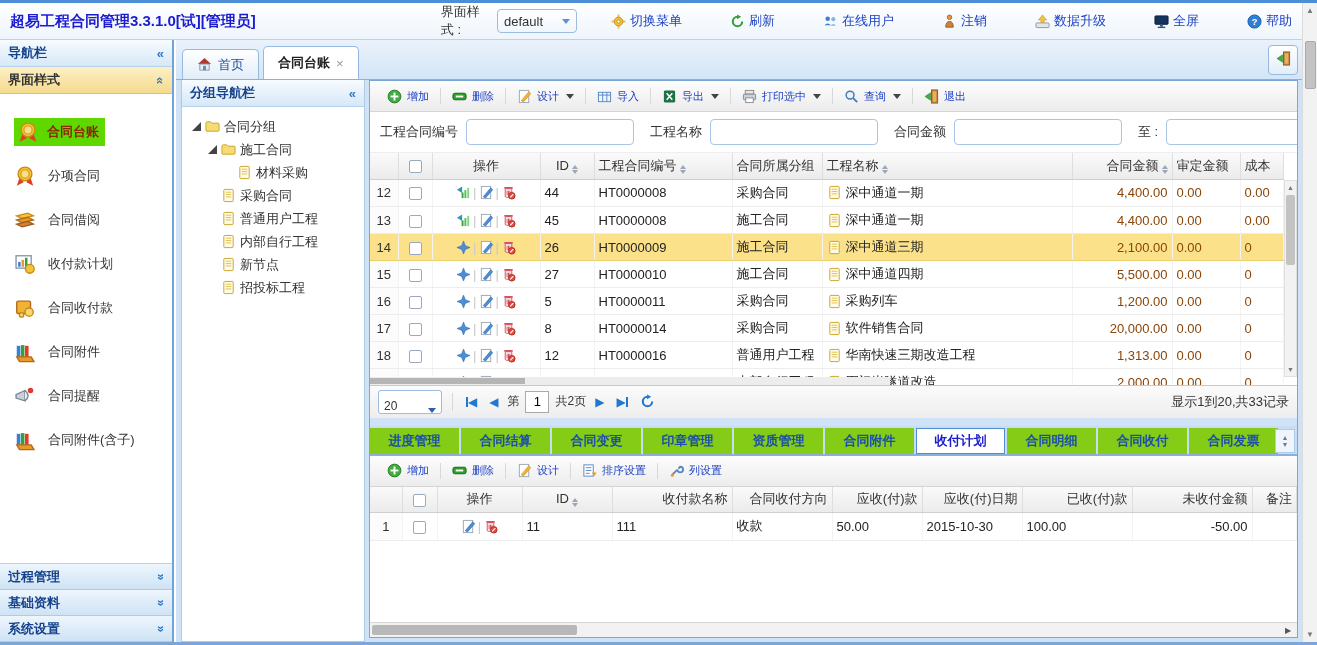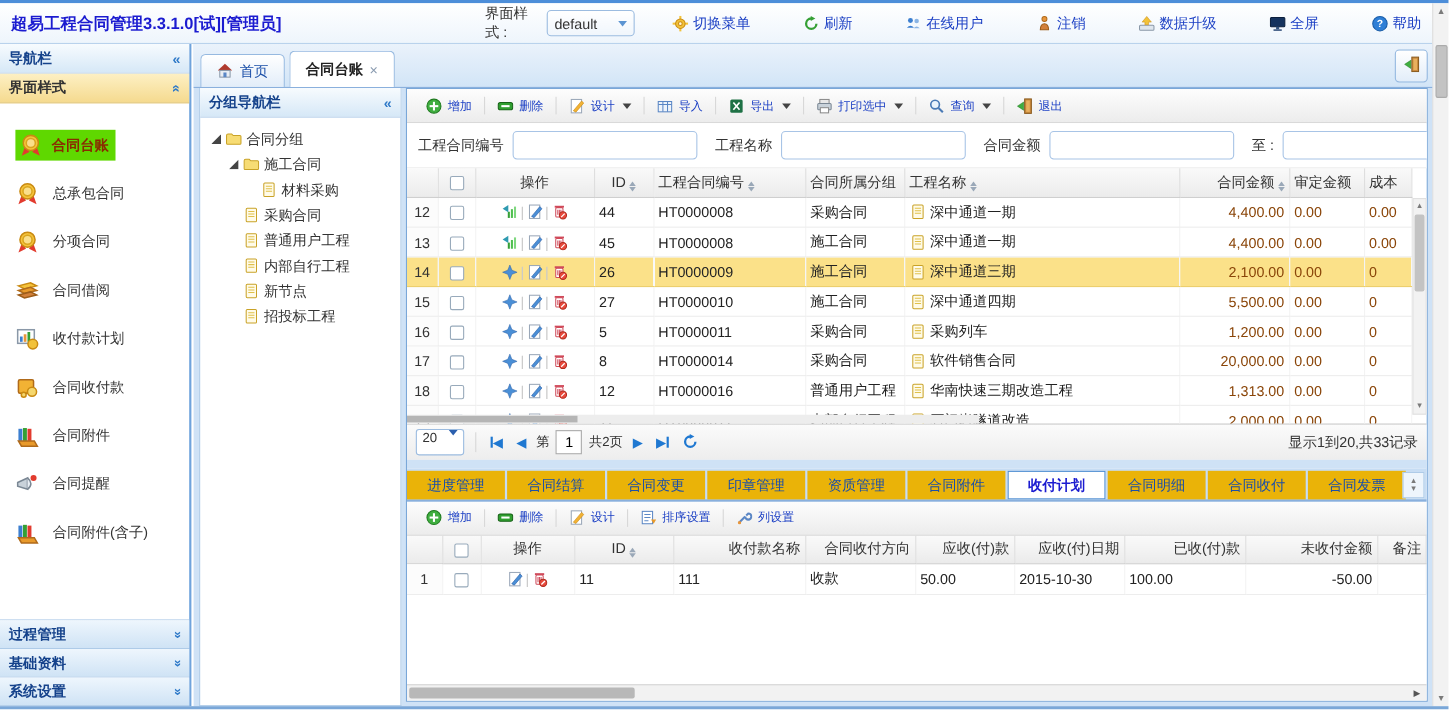--- a/index.html
+++ b/index.html
@@ -91,31 +91,31 @@
   .grid-wrap{position:relative;padding-right:13px;}
   .grid-body{height:205px;overflow:hidden;}
   .v-scroll{position:absolute;top:27px;right:0;bottom:8px;width:13px;background:#f2f2f2;border:1px solid #e0e0e0;}
   .v-scroll .arr{position:absolute;left:0;width:100%;height:13px;font-size:7px;color:#7a7a7a;text-align:center;line-height:13px;}
   .v-scroll .arr.up{top:0;} .v-scroll .arr.down{bottom:0;}
   .v-scroll .thumb{position:absolute;top:14px;left:1px;width:9px;height:70px;background:#c3c3c3;border-radius:2px;}
   .h-frag{position:absolute;left:0;bottom:0;height:8px;width:520px;background:#ededed;}
   .h-frag .thumb{position:absolute;left:0;top:1px;height:6px;width:155px;background:#b5b5b5;}
 
   .pager{height:33px;background:linear-gradient(#fbfbfb,#ededed);border-top:1px solid #c9c9c9;display:flex;align-items:center;padding:0 8px;gap:6px;color:#333;}
-  .pgsize{width:44px;height:24px;border:1px solid #9cbce0;border-radius:3px;background:#fff;display:flex;align-items:flex-start;justify-content:space-between;padding:0 5px;cursor:pointer;}
+  .pgsize{width:64px;height:24px;border:1px solid #9cbce0;border-radius:3px;background:#fff;display:flex;align-items:flex-end;justify-content:space-between;padding:0 5px;cursor:pointer;}
   .pgsize .caret{width:0;height:0;border-left:4px solid transparent;border-right:4px solid transparent;border-top:5px solid #2b5fae;}
   .pg-btn{color:#1f78d1;font-size:12px;cursor:pointer;padding:0 3px;display:flex;align-items:center;}
   .pg-btn .bar{display:inline-block;width:2px;height:10px;background:#1f78d1;}
   .pager input{width:24px;height:22px;border:1px solid #aaa;text-align:center;font-size:13px;outline:none;}
   .pager .summary{margin-left:auto;font-size:13px;}
   .pg-sep{width:1px;height:18px;background:#d8d8d8;margin:0 4px;}
 
   .gap-strip{height:8px;background:#cfe2f6;}
   .detail-tabs{height:30px;background:#c7ddf4;display:flex;align-items:stretch;gap:2px;padding:2px 0 0 0;border-bottom:2px solid #8ab0dd;position:relative;}
-  .dtab{width:89px;display:flex;align-items:center;justify-content:center;background:#eab308;color:#1b4fa8;font-size:13px;cursor:pointer;}
+  .dtab{width:89px;display:flex;align-items:center;justify-content:center;background:#84cc16;color:#1b4fa8;font-size:13px;cursor:pointer;font-weight:bold;}
   .dtab.active{background:#fff;color:#1b1bd0;font-weight:bold;border:1px solid #4f8ed2;}
   .dtab-scroll{position:absolute;right:2px;top:3px;width:20px;height:24px;background:#eef5fc;border:1px solid #aecbe8;display:flex;flex-direction:column;align-items:center;justify-content:center;font-size:7px;color:#7a7a7a;cursor:pointer;}
 
   .detail-filler{flex:1;background:#fff;}
   .h-scrollbar{height:15px;background:#f2f2f2;border-top:1px solid #d5d5d5;position:relative;}
   .h-scrollbar .thumb{position:absolute;left:2px;top:2px;height:10px;width:205px;background:#b8b8b8;border-radius:2px;}
   .h-scrollbar .arr{position:absolute;right:2px;top:0;height:100%;width:14px;font-size:8px;color:#555;text-align:center;line-height:15px;}
 </style>
 </head>
 <body>
@@ -223,33 +223,20 @@
     <span class="inner">
           <span style="display:inline-flex;align-items:center;">
             <svg width="22" height="22" viewBox="0 0 16 16">
               <polygon points="4.5,8 2,15 7,12.5" fill="#e23b2e"></polygon>
               <polygon points="11.5,8 14,15 9,12.5" fill="#e23b2e"></polygon>
               <circle cx="8" cy="6.5" r="5" fill="#f5c33b" stroke="#c98a12"></circle>
               <circle cx="8" cy="6.5" r="3" fill="#fadf8b" stroke="#d9a51f"></circle>
             </svg>
           </span>
           <span class="lbl">合同台账</span>
-        </span>
-  </div>
-      <div class="nav-item ">
-    <span class="inner">
-          <span style="display:inline-flex;align-items:center;">
-            <svg width="22" height="22" viewBox="0 0 16 16">
-              <polygon points="4.5,8 2,15 7,12.5" fill="#e23b2e"></polygon>
-              <polygon points="11.5,8 14,15 9,12.5" fill="#e23b2e"></polygon>
-              <circle cx="8" cy="6.5" r="5" fill="#f5c33b" stroke="#c98a12"></circle>
-              <circle cx="8" cy="6.5" r="3" fill="#fadf8b" stroke="#d9a51f"></circle>
-            </svg>
-          </span>
-          <span class="lbl">总承包合同</span>
         </span>
   </div>
       <div class="nav-item ">
     <span class="inner">
           <span style="display:inline-flex;align-items:center;">
             <svg width="22" height="22" viewBox="0 0 16 16">
               <polygon points="4.5,8 2,15 7,12.5" fill="#e23b2e"></polygon>
               <polygon points="11.5,8 14,15 9,12.5" fill="#e23b2e"></polygon>
               <circle cx="8" cy="6.5" r="5" fill="#f5c33b" stroke="#c98a12"></circle>
               <circle cx="8" cy="6.5" r="3" fill="#fadf8b" stroke="#d9a51f"></circle>

